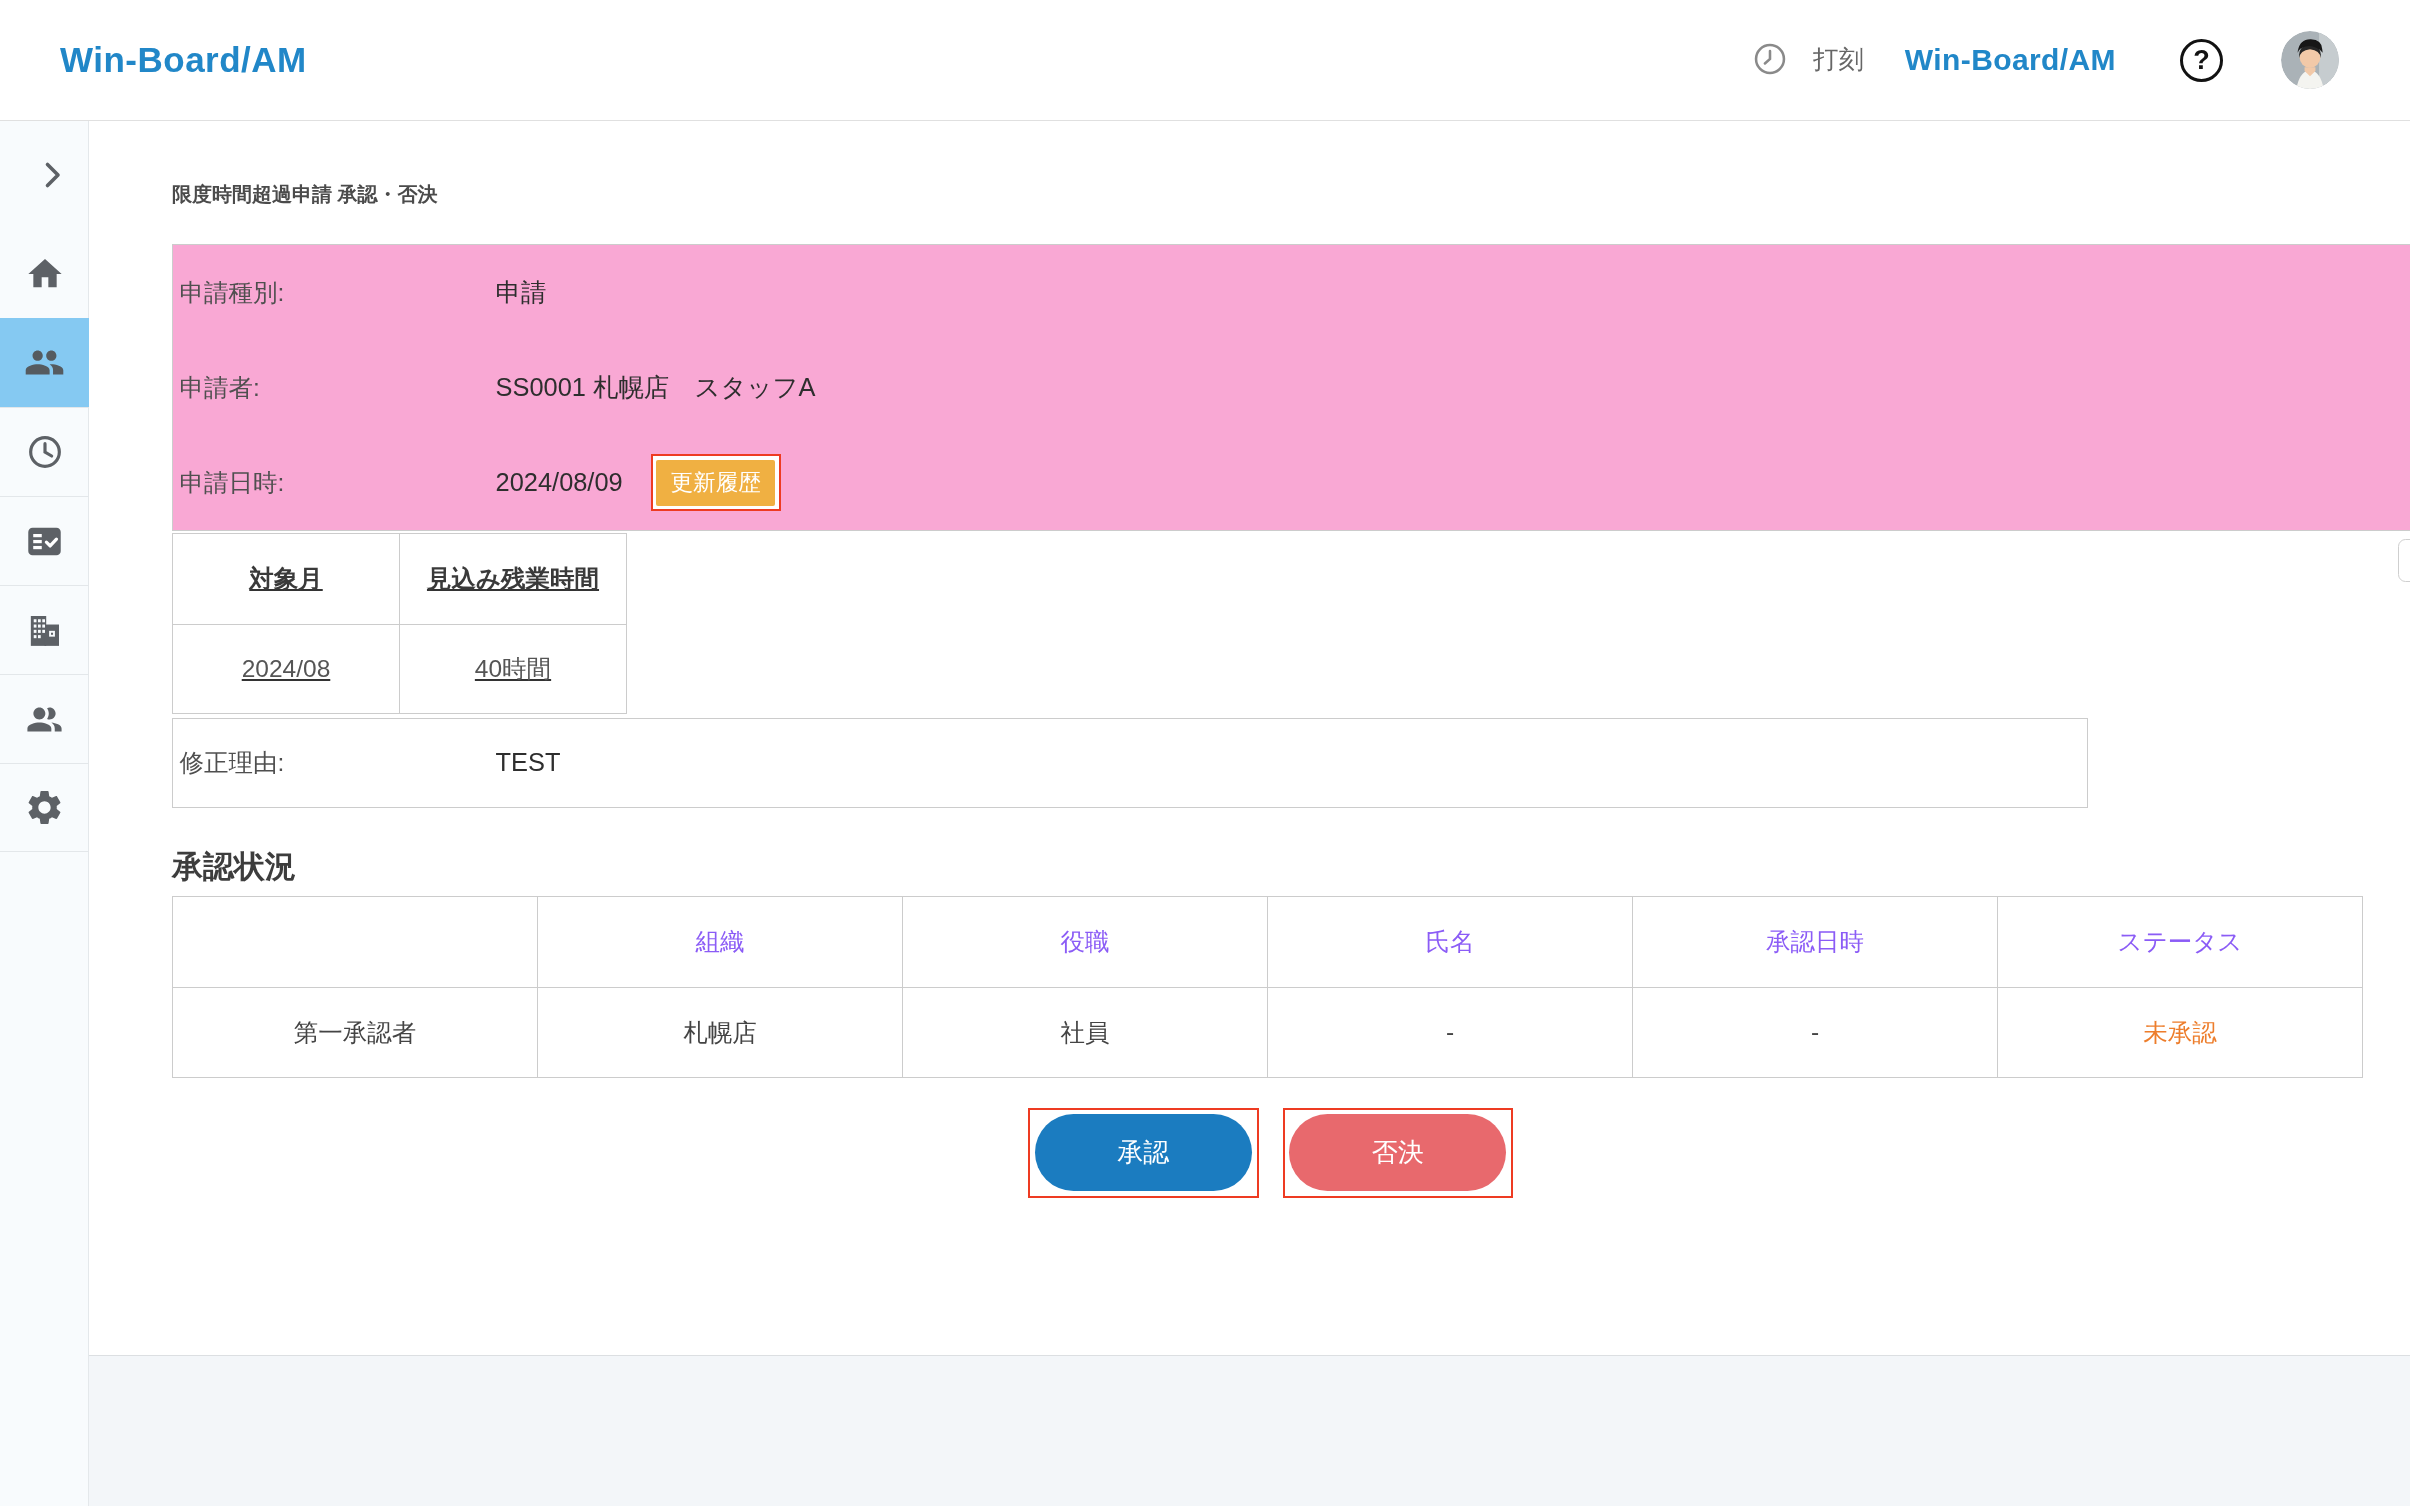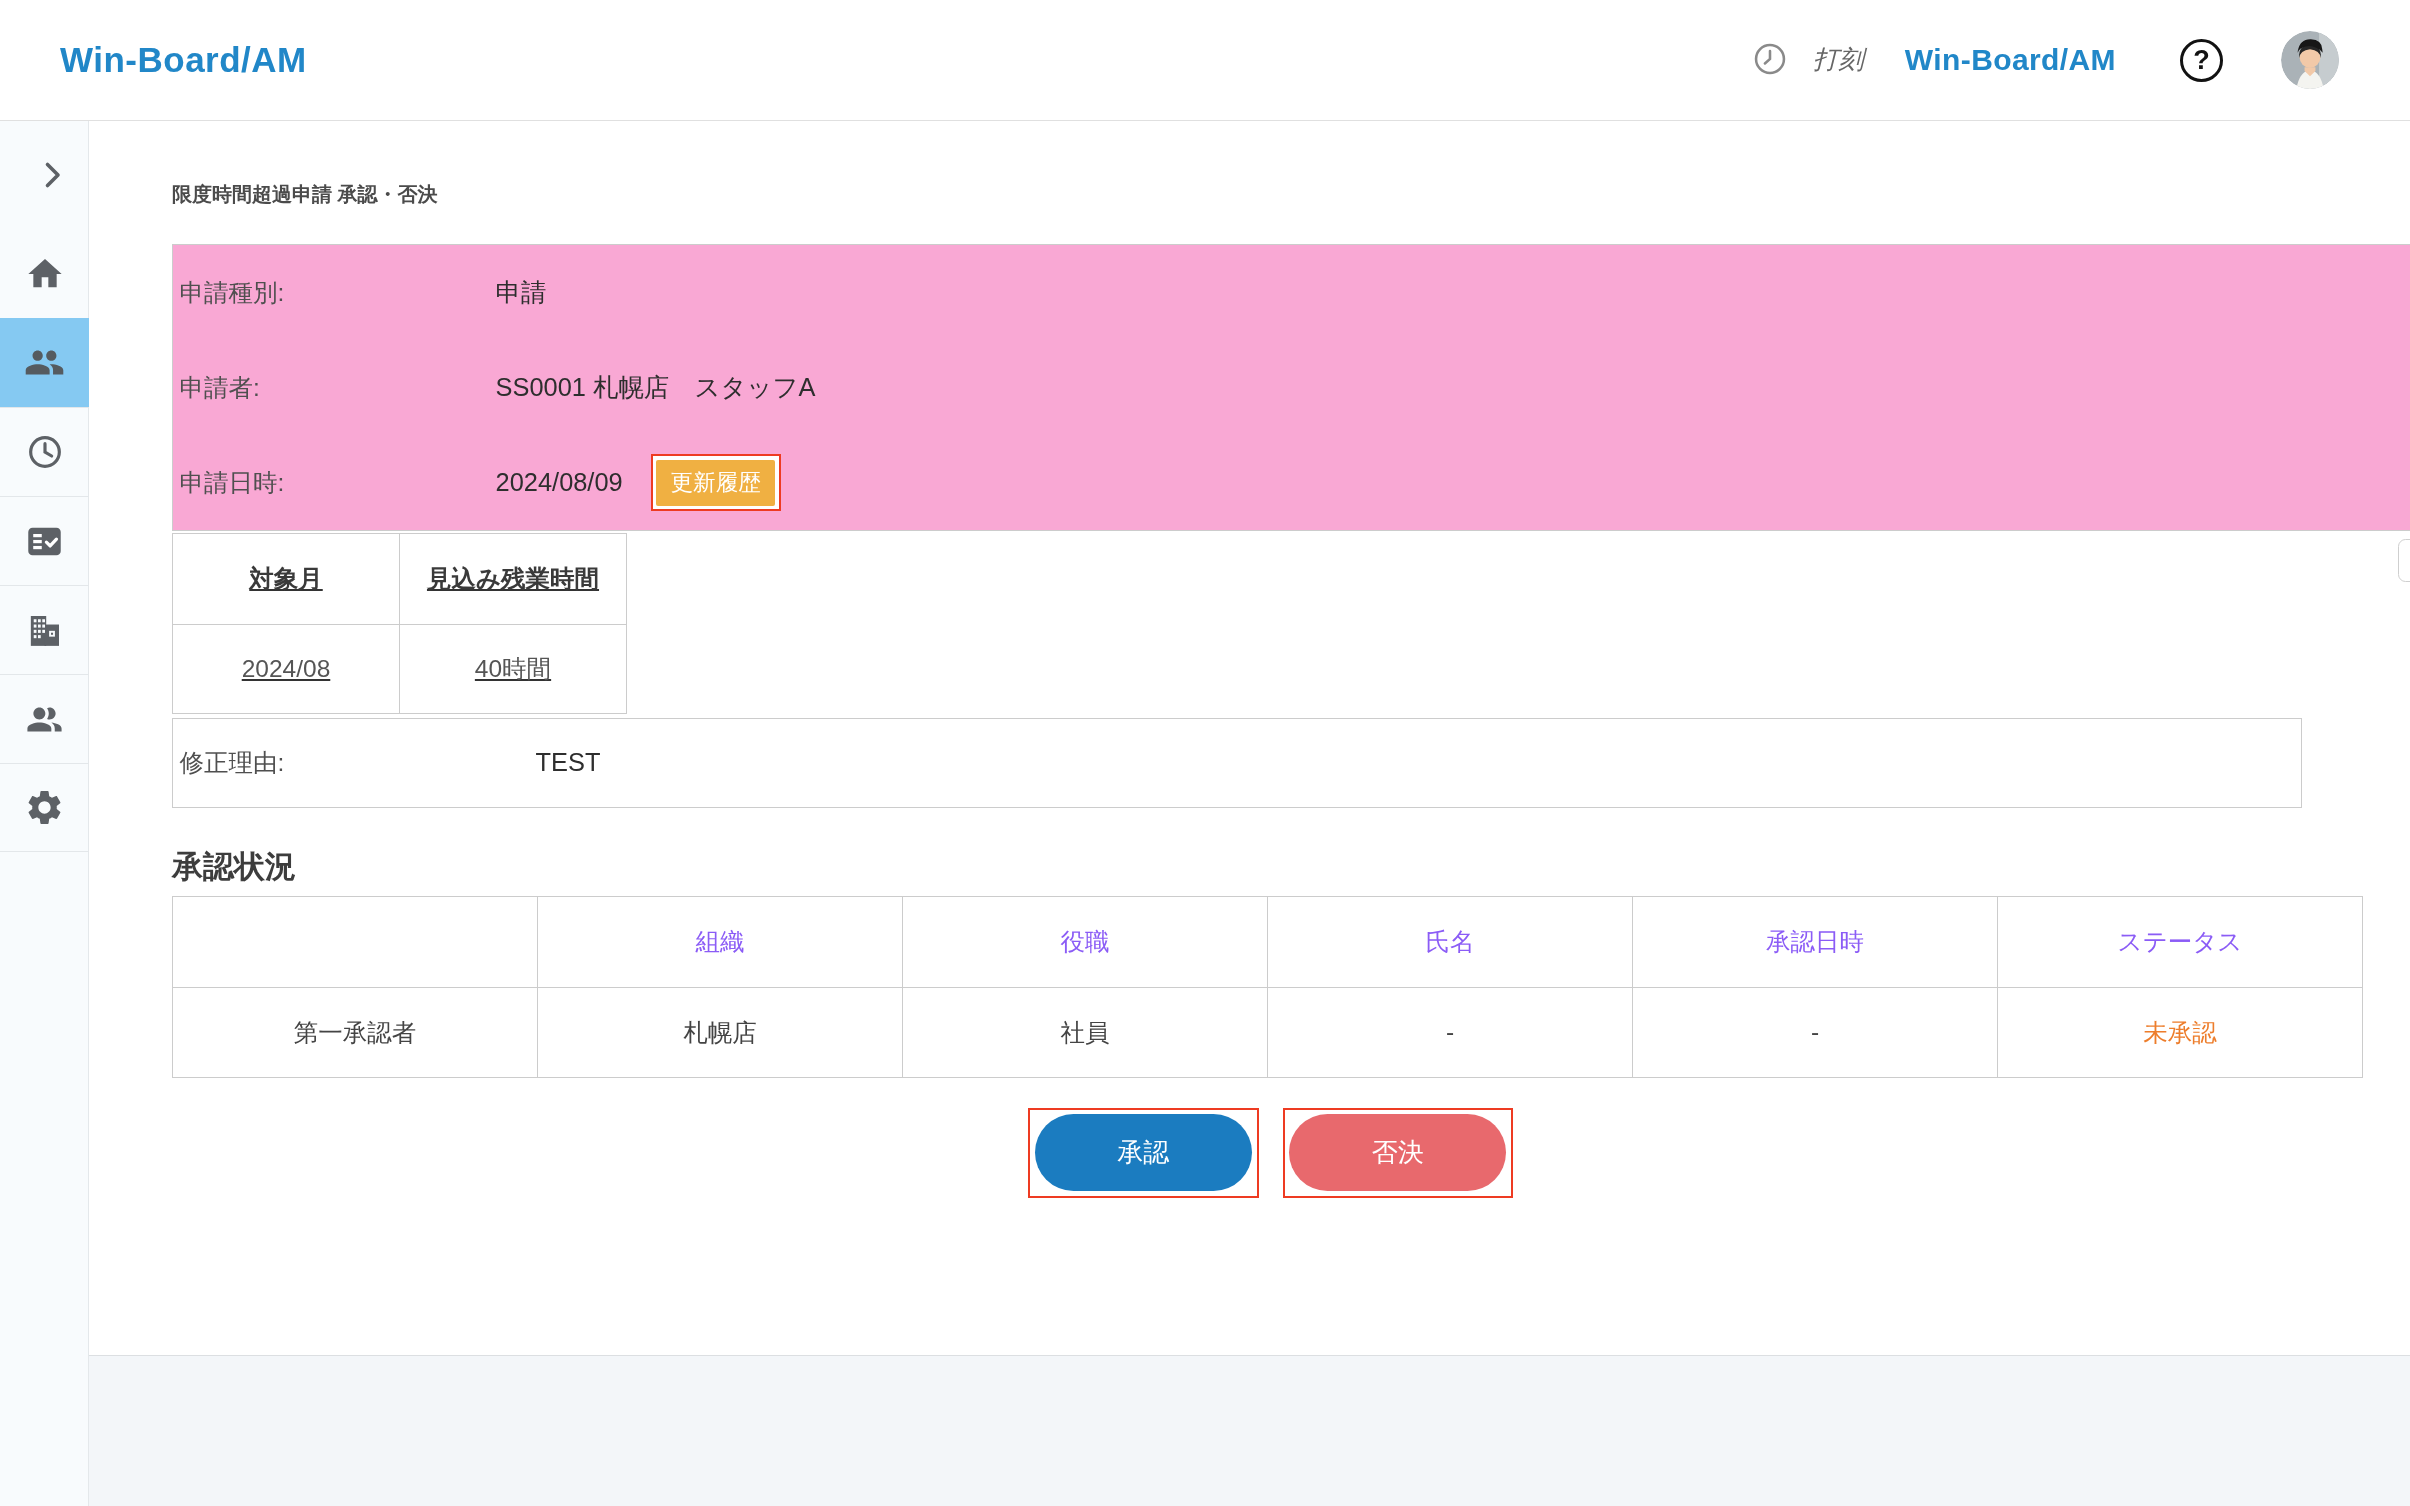--- a/index.html
+++ b/index.html
@@ -17,21 +17,21 @@
     position:absolute; top:0; left:0; width:2411px; height:121px;
     background:#ffffff; border-bottom:1.9px solid #e0e0e0;
     display:flex; align-items:center; justify-content:space-between;
     padding:0 72px 0 60px; z-index:5;
   }
   .logo {
     font-size:35px; font-weight:bold; color:#2187c8; letter-spacing:0.5px;
     cursor:pointer;
   }
   .header-right { display:flex; align-items:center; }
-  .punch { display:flex; align-items:center; gap:25px; cursor:pointer;font-style:italic; }
+  .punch { display:flex; align-items:center; gap:25px; cursor:pointer; }
   .punch-label { font-size:25.4px; color:#666; }
   .brand { font-size:30px; font-weight:bold; color:#2187c8; margin-left:41px; letter-spacing:0.4px; }
   .help {
     width:43px; height:43px; border:3.8px solid #121212; border-radius:50%;
     display:flex; align-items:center; justify-content:center;
     font-size:27px; font-weight:800; color:#121212; margin-left:64px; cursor:pointer;
   }
   .avatar { width:58px; height:58px; border-radius:50%; overflow:hidden; margin-left:58px; cursor:pointer; }
 
   
@@ -72,22 +72,22 @@
   }
 
   table { border-collapse:collapse; background:#fff; }
   td,th { border:0.9px solid #cccccc; font-size:24.5px; text-align:center; }
 
   .ot-table { margin-top:1.9px;text-decoration:underline; }
   .ot-table th { width:227px; height:91px; font-weight:bold; color:#3a3a3a; }
   .ot-table td { width:227px; height:89px; color:#555; }
 
   .reason-box {
-    margin-top:3.8px; width:2130px; height:90px; border:0.9px solid #cccccc;
-    display:flex; align-items:center; padding-left:6.6px; background:#fff;gap:40px;
+    margin-top:3.8px; width:1916px; height:90px; border:0.9px solid #cccccc;
+    display:flex; align-items:center; padding-left:6.6px; background:#fff;
   }
 
   .section-heading { margin-top:43px; font-size:31px; font-weight:bold; color:#3d3d3d; line-height:32px; }
 
   .ap-table { margin-top:13px; }
   .ap-table th { width:365px; height:91px; font-weight:normal; color:#8b5cf6; }
   .ap-table td { width:365px; height:90px; color:#444; }
   .ap-table td.status { color:#ed7d2b; }
 
   .actions { margin-top:30px; width:2197px; display:flex; justify-content:center; gap:24px; }

